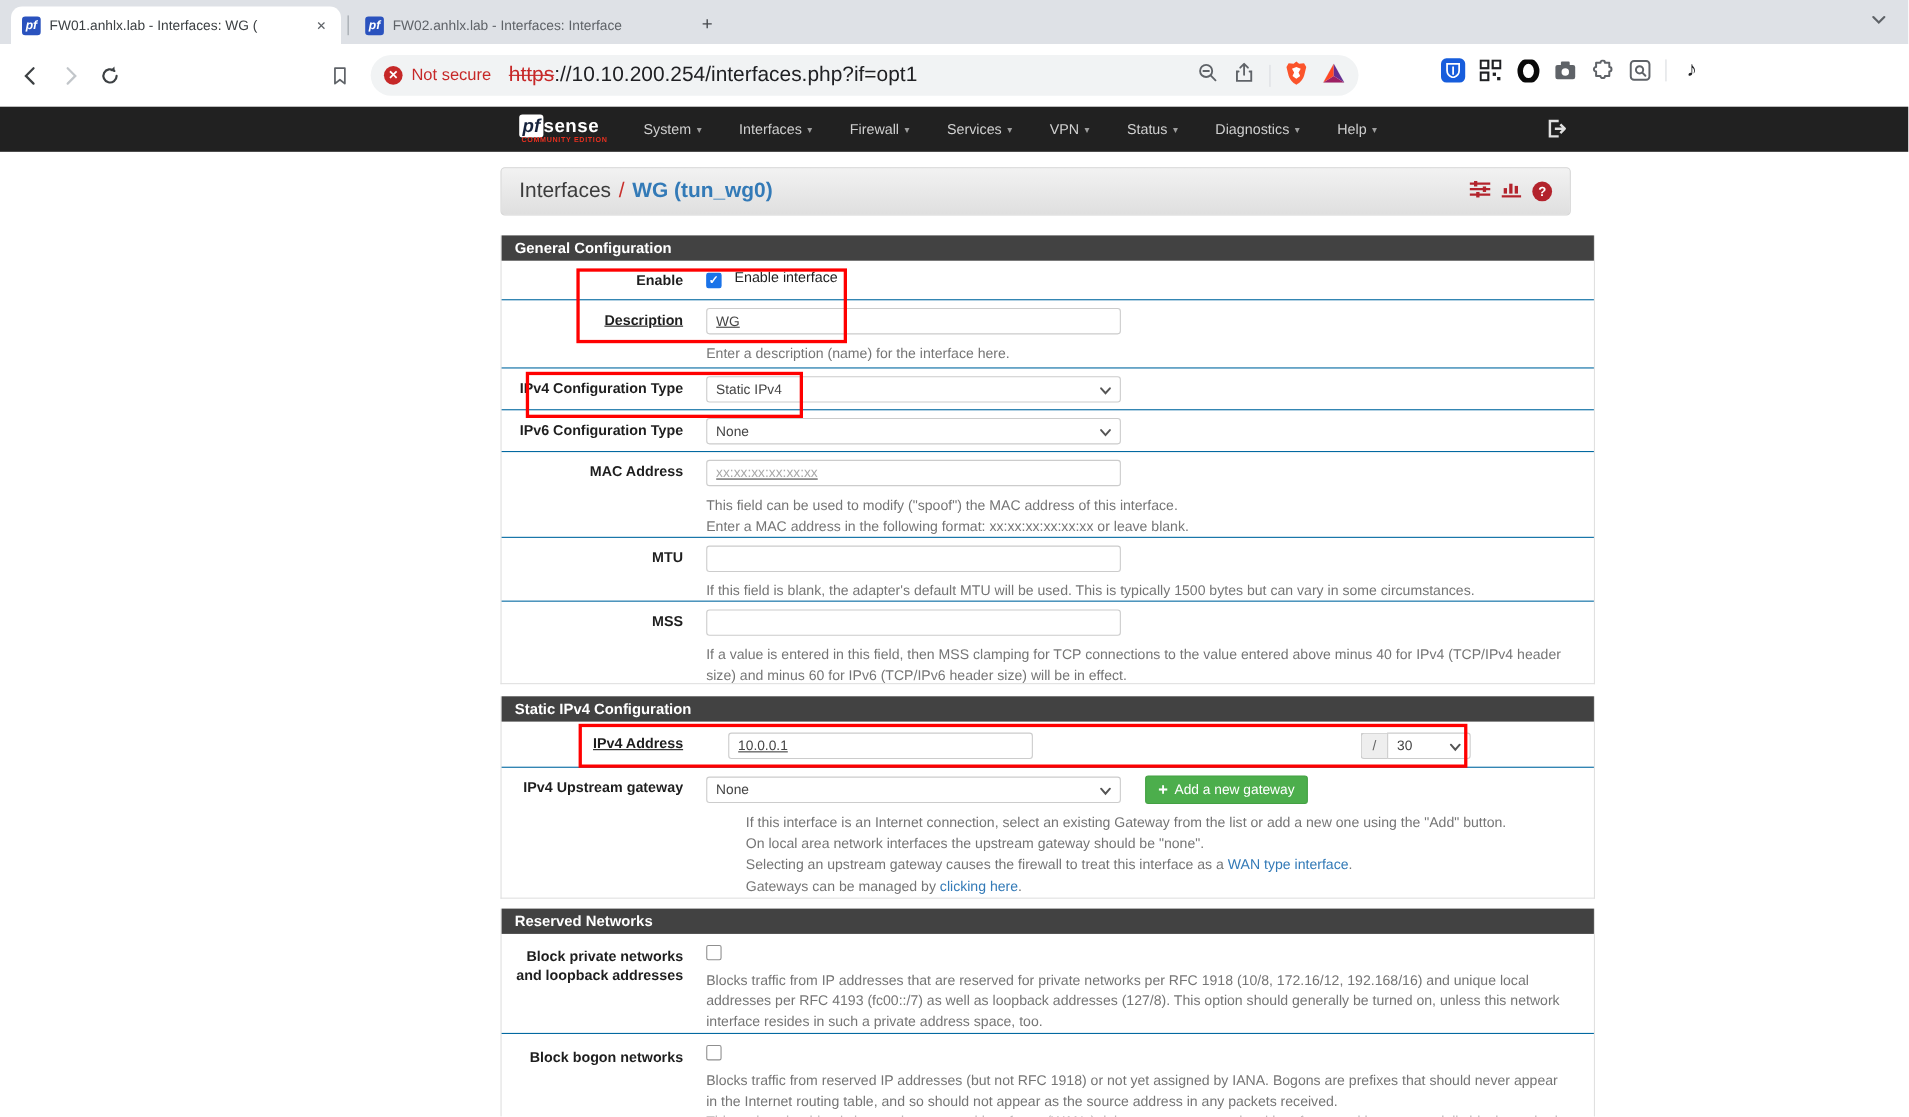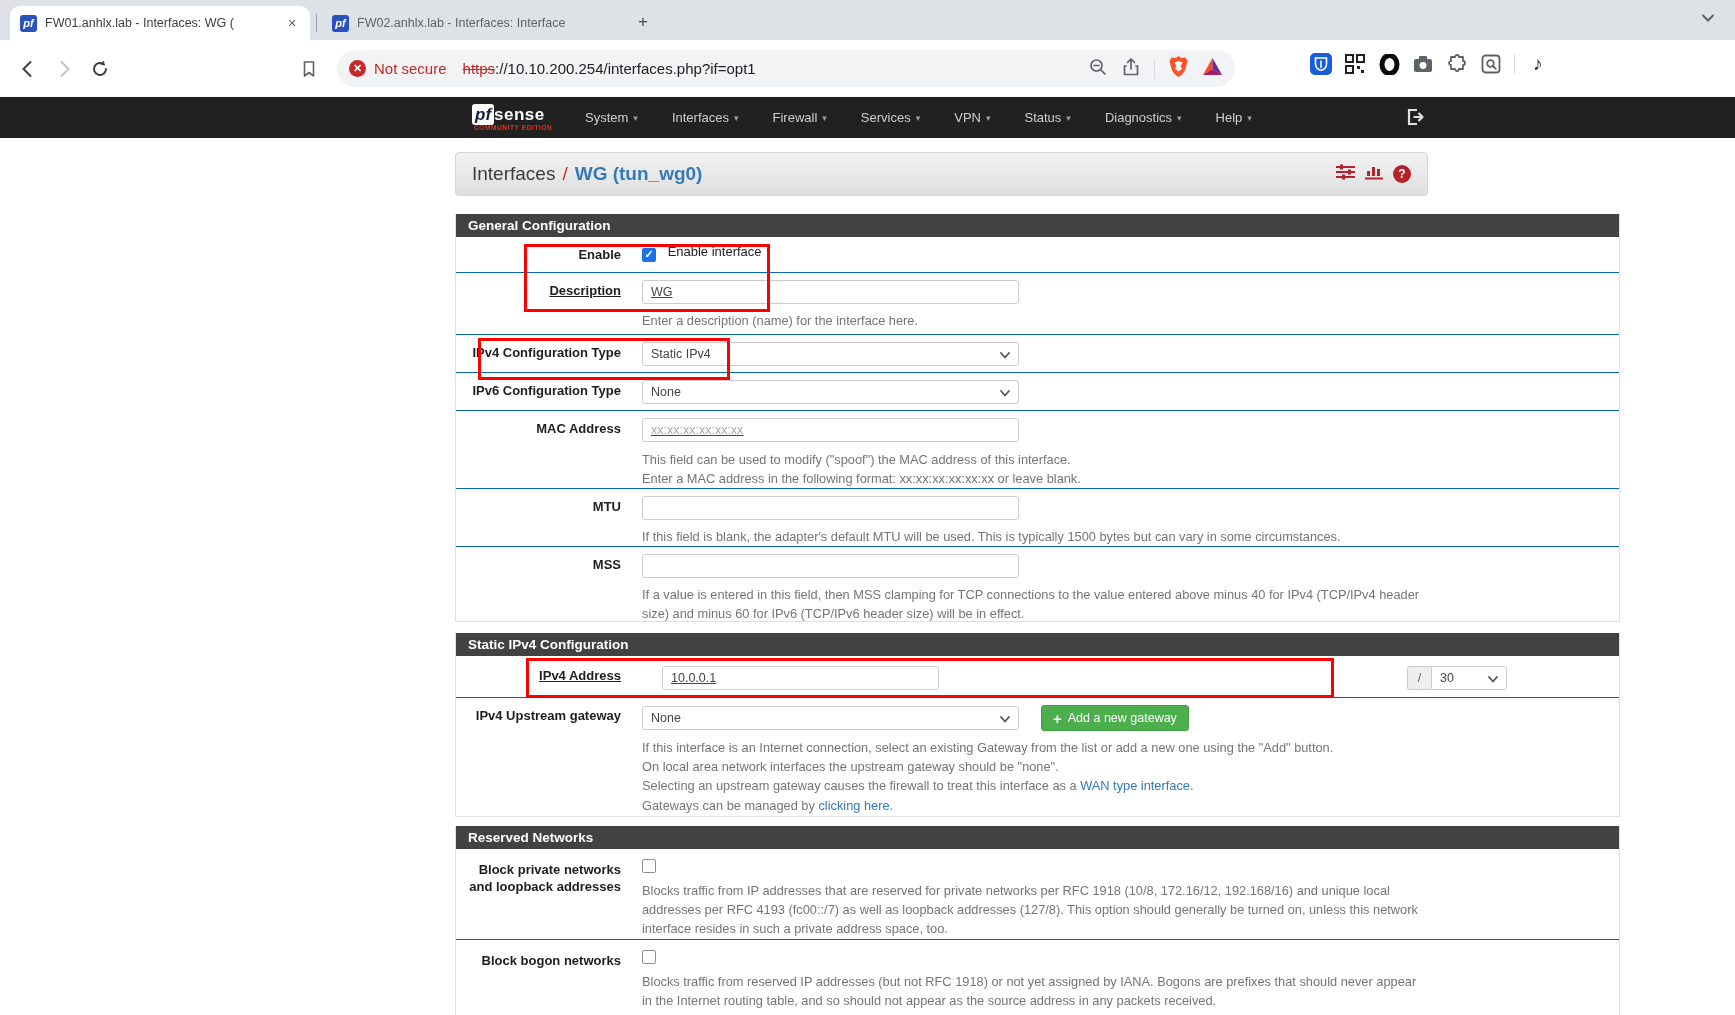--- a/index.html
+++ b/index.html
@@ -19,21 +19,21 @@
   .newtab-btn { position:absolute; left:630px; top:9px; width:26px; height:26px; border-radius:50%; display:flex; align-items:center; justify-content:center; font-size:17px; color:#45484d; }
   .tabsearch { position:absolute; left:1700px; top:10px; }
 
   .toolbar { position:absolute; left:0; top:40px; width:1735px; height:57px; background:#fff; }
   .navbtn { position:absolute; top:15px; width:28px; height:28px; display:flex; align-items:center; justify-content:center; }
   .urlbar { position:absolute; left:337px; top:10px; width:898px; height:37px; background:#f1f3f4; border-radius:19px;
             display:flex; align-items:center; padding:0 12px; }
   .warn-badge { width:17px; height:17px; border-radius:50%; background:#c62828; color:#fff; font-size:11px; font-weight:bold;
                 display:flex; align-items:center; justify-content:center; margin-right:8px; flex:0 0 auto; }
   .notsecure { color:#c62828; font-size:15px; margin-right:16px; }
-  .url { font-size:15px; color:#202124; white-space:nowrap; }
+  .url { font-size:19px; color:#202124; white-space:nowrap; }
   .url .scheme { color:#c62828; text-decoration:line-through; }
   .pill-icons { margin-left:auto; display:flex; align-items:center; gap:13px; }
   .vdiv { width:1px; height:20px; background:#dadce0; }
   .ext-area { position:absolute; left:1310px; top:13px; display:flex; align-items:center; gap:12px; }
   .ext { width:22px; height:22px; display:flex; align-items:center; justify-content:center; }
   .bw { background:#175ddc; border-radius:5px; }
   .music-glyph { font-size:19px; color:#202124; }
 
   
   .pfnav { position:absolute; left:0; top:97px; width:1735px; height:41px; background:#212121; }
@@ -50,21 +50,21 @@
   .crumbbar { position:absolute; left:455px; top:152px; width:973px; height:44px; border:1px solid #d4d4d4; border-radius:4px;
               background:linear-gradient(180deg,#f2f2f2,#dfdfdf); display:flex; align-items:center; padding:0 16px; }
   .crumb-section { font-size:19px; color:#3c3c3c; }
   .crumb-sep { font-size:19px; color:#c9302c; margin:0 7px; }
   .crumb-page { font-size:19px; color:#337ab7;font-weight:bold; }
   .crumb-icons { margin-left:auto; display:flex; align-items:center; gap:10px; }
   .qmark { width:18px; height:18px; border-radius:50%; background:#b3232c; color:#fff; font-size:12px; font-weight:bold;
            display:flex; align-items:center; justify-content:center; }
 
   
-  .panel { position:absolute; left:455px; width:1165px; background:#fff; border:1px solid #e0e0e0; border-top:none; }
+  .panel { position:absolute; left:455px; width:995px; background:#fff; border:1px solid #e0e0e0; border-top:none; }
   .panel-h { background:#424242; color:#fff; font-weight:bold; font-size:13.5px; height:23px; line-height:23px; padding:0 12px; }
   .row { display:flex; border-bottom:1px solid #0369a1; padding:7px 0; }
   .row:last-child { border-bottom:none; }
   .lbl { width:186px; flex:0 0 186px; text-align:right; padding:3px 21px 0 10px; font-weight:bold; font-size:13px; color:#1e1e1e; line-height:1.3; }
   .lbl.req { text-decoration:underline; }
   .fld { flex:1; font-size:13px; color:#444; }
   input.tx { width:377px; height:24px; border:1px solid #ccc; border-radius:3px; padding:0 8px; font-size:12.5px; color:#444;
              font-family:"Liberation Sans",sans-serif; background:#fff;text-decoration:underline; }
   input.tx::placeholder { color:#a9a9a9; }
   .sel { width:377px; height:24px; border:1px solid #ccc; border-radius:3px; background:#fff; display:flex; align-items:center;
@@ -393,21 +393,21 @@
           <span>None</span>
           <svg width="12" height="12" viewBox="0 0 12 12">
               <path d="M2 4 L6 8.5 L10 4" stroke="#555" stroke-width="1.8" fill="none" stroke-linecap="round"></path>
             </svg>
         </div>
         <button class="btn-green">
           <span class="plus">+</span>
           <span>Add a new gateway</span>
         </button>
       </div>
-      <div class="help" style="max-width:810px;">
+      <div class="help" style="max-width:810px;margin-left:36px;">
         <div>If this interface is an Internet connection, select an existing Gateway from the list or add a new one using the "Add" button.</div>
         <div>On local area network interfaces the upstream gateway should be "none".</div>
         <div><span>Selecting an upstream gateway causes the firewall to treat this interface as a </span><a class="lk" href="#">WAN type interface</a><span>.</span></div>
         <div><span>Gateways can be managed by </span><a class="lk" href="#">clicking here</a><span>.</span></div>
       </div>
     </div>
   </div>
 </div>
 
 <div class="panel" style="top:826px; border-bottom:none;">

